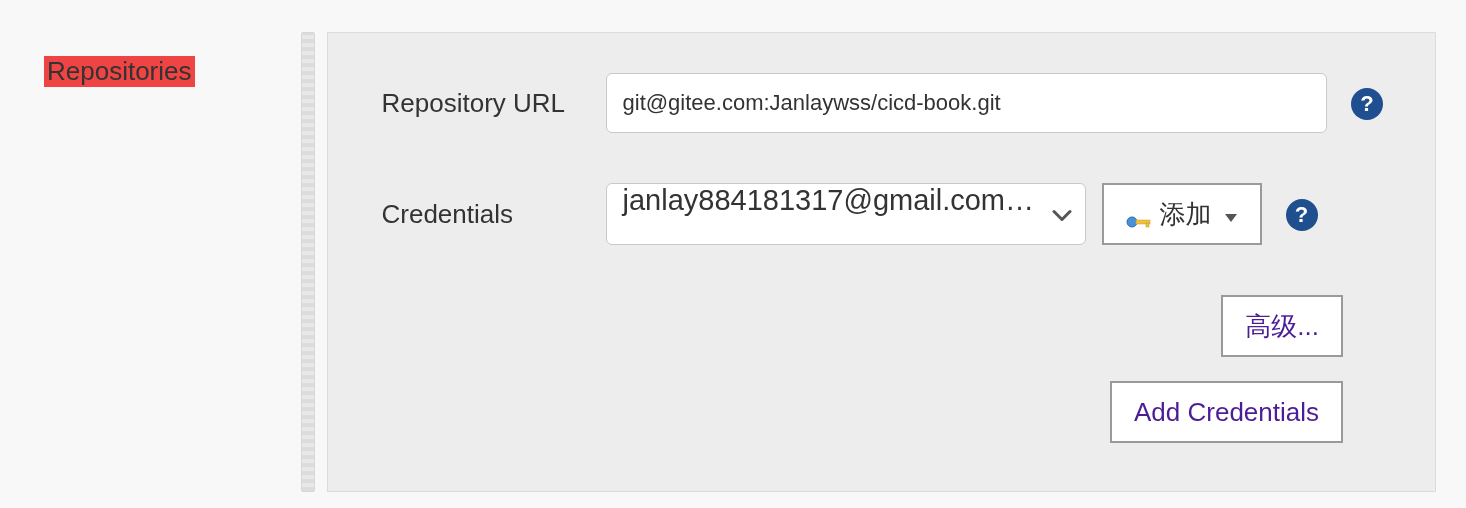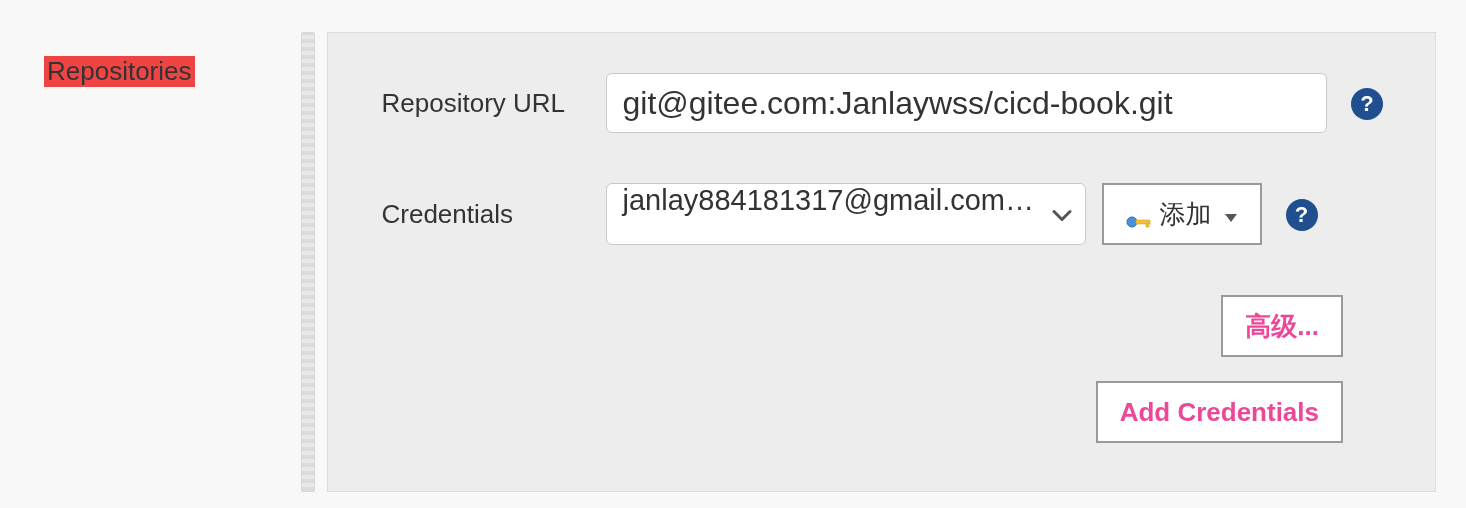--- a/index.html
+++ b/index.html
@@ -64,21 +64,21 @@
     flex: 1;
     gap: 16px;
   }
   .text-input {
     flex: 1;
     background: #fff;
     border: 1px solid #c9c9c9;
     border-radius: 6px;
     height: 60px;
     padding: 0 16px;
-    font-size: 32px;
+    font-size: 22px;
     color: #333;
     font-family: inherit;
     outline: none;
   }
   .select-wrap {
     position: relative;
     flex: 1;
     max-width: 480px;
   }
   .select {
@@ -113,22 +113,22 @@
     padding: 0 22px;
     font-size: 26px;
     color: #333;
     font-family: inherit;
     display: inline-flex;
     align-items: center;
     gap: 8px;
     cursor: pointer;
   }
   .btn-bold {
-    font-weight: 700;
-    color: #ec4899;
+    font-weight: 400;
+    color: #4c1d95;
   }
   .help-icon {
     width: 32px;
     height: 32px;
     border-radius: 50%;
     background: #1f4f8f;
     color: #fff;
     display: inline-flex;
     align-items: center;
     justify-content: center;

